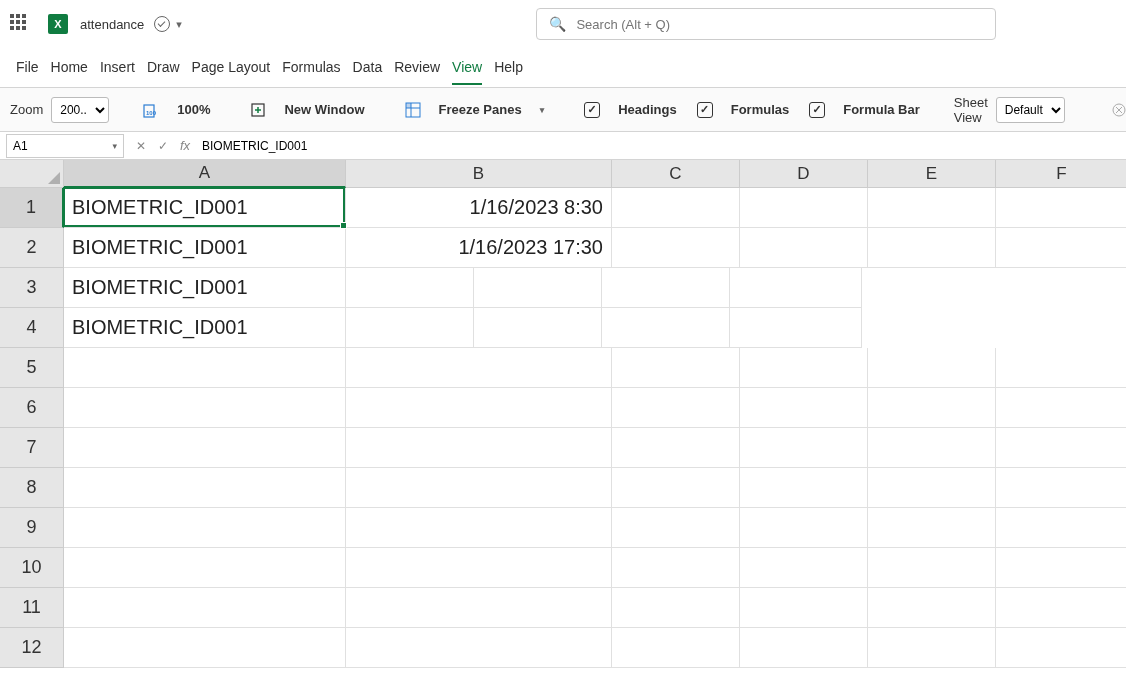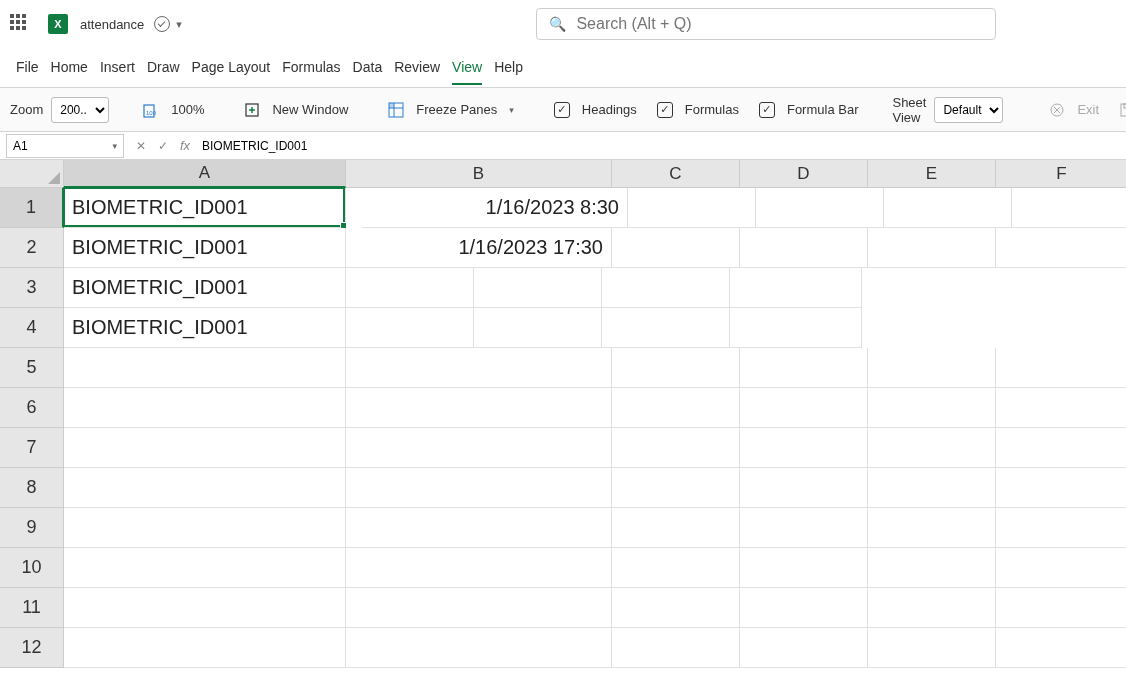--- a/index.html
+++ b/index.html
@@ -8,28 +8,28 @@
 .title-bar { height: 48px; display: flex; align-items: center; padding: 0 10px; background: #fff; }
 .app-launcher { width: 20px; height: 20px; display: grid; grid-template-columns: repeat(3,4px); grid-template-rows: repeat(3,4px); gap: 2px; margin-right: 18px; cursor: pointer; }
 .app-launcher span { background: #555; width: 4px; height: 4px; }
 .excel-icon { width: 20px; height: 20px; background: #107c41; color: #fff; font-size: 11px; font-weight: bold; display: flex; align-items: center; justify-content: center; margin-right: 12px; border-radius: 2px; }
 .doc-name { font-size: 13px; color: #333; margin-right: 10px; }
 .saved-ind { width: 16px; height: 16px; border: 1.5px solid #666; border-radius: 50%; margin-right: 6px; position: relative; }
 .saved-ind::after { content:''; position:absolute; width:6px; height:3px; border-left:1.5px solid #666; border-bottom:1.5px solid #666; transform:rotate(-45deg); left:3px; top:4px;}
 .title-chev { color: #666; font-size: 11px; }
 .search-box { margin-left: auto; margin-right: 120px; width: 460px; height: 32px; border: 1px solid #ccc; border-radius: 4px; display: flex; align-items: center; padding: 0 12px; background: #fff; }
 .search-icon { color: #666; margin-right: 10px; font-size: 14px; }
-.search-box input { border: none; outline: none; flex: 1; font-size: 16px; color: #333; background: transparent; }
+.search-box input { border: none; outline: none; flex: 1; font-size: 13px; color: #333; background: transparent; }
 
 .tabs { height: 40px; display: flex; align-items: center; padding: 0 16px; gap: 12px; border-bottom: 1px solid #d4d4d4; background:#fff; }
 .tab { font-size: 14px; color: #333; padding: 8px 0; cursor: pointer; border-bottom: 2px solid transparent; }
 .tab.active { border-bottom: 2px solid #107c41; color: #107c41; }
 
 .ribbon { height: 44px; display: flex; align-items: center; padding: 0 10px; gap: 8px; border-bottom: 1px solid #d4d4d4; background: #fafafa; font-size: 13px; color: #333; overflow:hidden; }
-.rb-btn { display: flex; align-items: center; gap: 12px; padding: 4px 6px; border-radius: 3px; cursor: pointer; white-space: nowrap; }
+.rb-btn { display: flex; align-items: center; gap: 18px; padding: 4px 6px; border-radius: 3px; cursor: pointer; white-space: nowrap; font-weight: bold; }
 .rb-select { height: 26px; border: 1px solid #bbb; border-radius: 3px; font-size: 12px; padding: 0 4px; background: #fff; }
 .rb-check { width: 16px; height: 16px; border: 1.5px solid #333; border-radius: 3px; display: flex; align-items: center; justify-content: center; font-size: 11px; color: #333; }
 .rb-sep { width: 1px; height: 24px; background: #ccc; margin: 0 6px; }
 .rb-ico { width:16px; height:16px; display:inline-flex; align-items:center; justify-content:center; }
 .disabled { color: #aaa; }
 
 .formula-bar { height: 28px; display: flex; align-items: center; border-bottom: 1px solid #d4d4d4; background: #fff; font-size: 12px; }
 .name-box { width: 118px; height: 24px; border: 1px solid #ccc; margin: 0 6px; display: flex; align-items: center; padding: 0 6px; justify-content: space-between; }
 .name-box span:last-child { color:#666; font-size:9px; }
 .fb-btn { width: 22px; text-align: center; color: #888; cursor: pointer; }
@@ -197,21 +197,21 @@
       <div class="row-h">7</div>
       <div class="row-h">8</div>
       <div class="row-h">9</div>
       <div class="row-h">10</div>
       <div class="row-h">11</div>
       <div class="row-h">12</div>
     </div>
   <div class="cells" id="cells">
       <div class="row">
         <div class="cell l" style="width: 282px;">BIOMETRIC_ID001</div>
-        <div class="cell r" style="width: 266px; margin-left: 16px;">1/16/2023 8:30</div>
+        <div class="cell r" style="width: 266px;">1/16/2023 8:30</div>
         <div class="cell l" style="width: 128px;"></div>
         <div class="cell l" style="width: 128px;"></div>
         <div class="cell l" style="width: 128px;"></div>
         <div class="cell l" style="width: 132px;"></div>
       </div>
       <div class="row">
         <div class="cell l" style="width: 282px;">BIOMETRIC_ID001</div>
         <div class="cell r" style="width: 266px;">1/16/2023 17:30</div>
         <div class="cell l" style="width: 128px;"></div>
         <div class="cell l" style="width: 128px;"></div>

